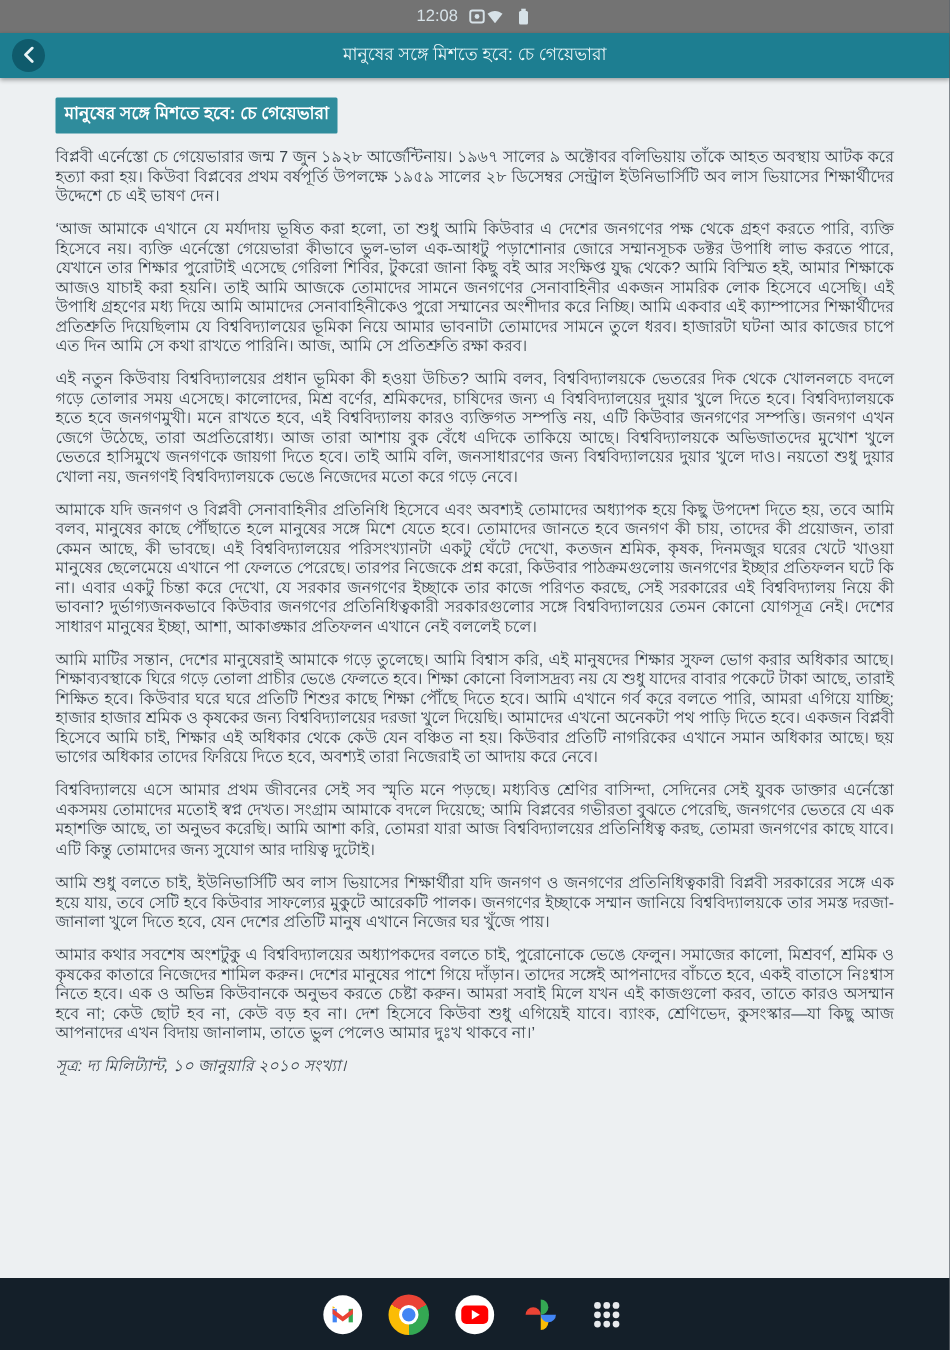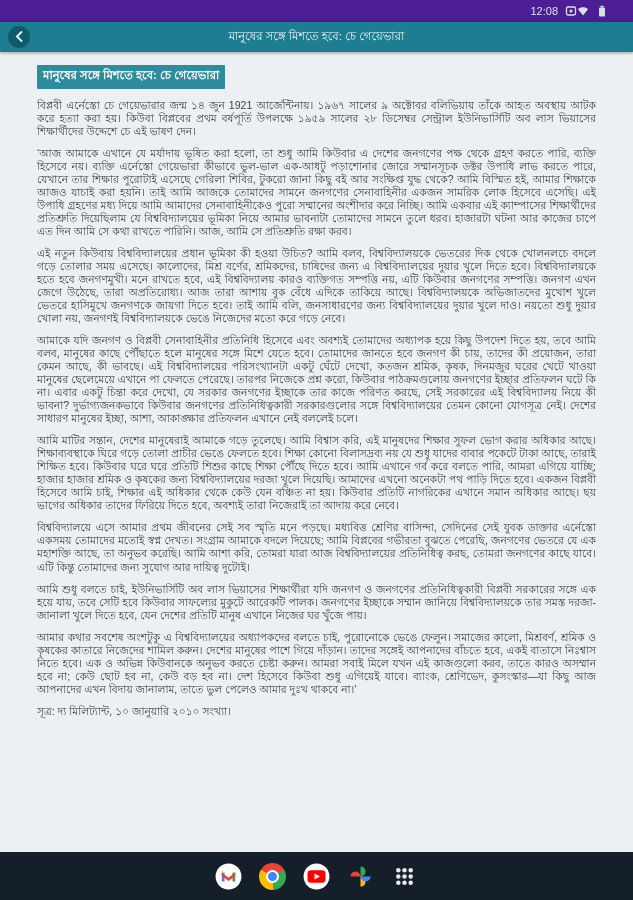--- a/index.html
+++ b/index.html
@@ -11,23 +11,23 @@
   }
   .screen {
     width: 633px; height: 900px;
     display: flex; flex-direction: column;
     background: #0b141c;
   }
 
   
   .status-bar {
     height: 22px; flex: 0 0 22px;
-    background: #4c1d95;
+    background: #737373;
     color: #d7e2e8;
-    display: flex; align-items: center; justify-content: flex-end;
+    display: flex; align-items: center; justify-content: center;
     padding: 0 25px;
     font-size: 11px;
   }
   .sb-left, .sb-right { display: flex; align-items: center; gap: 7px; }
   .sb-mini-icon { width: 12px; height: 12px; display: inline-flex; }
   .sb-mini-icon svg { width: 100%; height: 100%; }
 
   
   .app-bar {
     height: 30px; flex: 0 0 30px;
@@ -79,20 +79,21 @@
   .content p {
     font-size: 10.6px;
     line-height: 1.23;
     text-align: justify;
     margin-bottom: 9px;
   }
   .content p.meta-line {
     text-align: left;
     margin-top: 4px;
     margin-bottom: 12px;
+    font-style: italic;
   }
 
   
   .dock {
     height: 48px; flex: 0 0 48px;
     background: #141f29;
     display: flex; align-items: center; justify-content: center;
     gap: 17px;
   }
   .dock-app {
@@ -149,21 +150,21 @@
         <svg viewBox="0 0 11 11">
             <path d="M7.5 1 L3 5.5 L7.5 10" fill="none" stroke="#eaf5f7" stroke-width="1.8" stroke-linecap="round" stroke-linejoin="round"></path>
           </svg>
       </span>
     </button>
     <div class="app-bar-title">মানুষের সঙ্গে মিশতে হবে: চে গেয়েভারা</div>
   </div>
 
   <main class="content">
     <h1 class="article-title">মানুষের সঙ্গে মিশতে হবে: চে গেয়েভারা</h1>
-    <p>বিপ্লবী এর্নেস্তো চে গেয়েভারার জন্ম ১৪ জুন 1921 আর্জেন্টিনায়। ১৯৬৭ সালের ৯ অক্টোবর বলিভিয়ায় তাঁকে আহত অবস্থায় আটক করে হত্যা করা হয়। কিউবা বিপ্লবের প্রথম বর্ষপূর্তি উপলক্ষে ১৯৫৯ সালের ২৮ ডিসেম্বর সেন্ট্রাল ইউনিভার্সিটি অব লাস ভিয়াসের শিক্ষার্থীদের উদ্দেশে চে এই ভাষণ দেন।</p>
+    <p>বিপ্লবী এর্নেস্তো চে গেয়েভারার জন্ম 7 জুন ১৯২৮ আর্জেন্টিনায়। ১৯৬৭ সালের ৯ অক্টোবর বলিভিয়ায় তাঁকে আহত অবস্থায় আটক করে হত্যা করা হয়। কিউবা বিপ্লবের প্রথম বর্ষপূর্তি উপলক্ষে ১৯৫৯ সালের ২৮ ডিসেম্বর সেন্ট্রাল ইউনিভার্সিটি অব লাস ভিয়াসের শিক্ষার্থীদের উদ্দেশে চে এই ভাষণ দেন।</p>
     <p>‘আজ আমাকে এখানে যে মর্যাদায় ভূষিত করা হলো, তা শুধু আমি কিউবার এ দেশের জনগণের পক্ষ থেকে গ্রহণ করতে পারি, ব্যক্তি হিসেবে নয়। ব্যক্তি এর্নেস্তো গেয়েভারা কীভাবে ভুল-ভাল এক-আধটু পড়াশোনার জোরে সম্মানসূচক ডক্টর উপাধি লাভ করতে পারে, যেখানে তার শিক্ষার পুরোটাই এসেছে গেরিলা শিবির, টুকরো জানা কিছু বই আর সংক্ষিপ্ত যুদ্ধ থেকে? আমি বিস্মিত হই, আমার শিক্ষাকে আজও যাচাই করা হয়নি। তাই আমি আজকে তোমাদের সামনে জনগণের সেনাবাহিনীর একজন সামরিক লোক হিসেবে এসেছি। এই উপাধি গ্রহণের মধ্য দিয়ে আমি আমাদের সেনাবাহিনীকেও পুরো সম্মানের অংশীদার করে নিচ্ছি। আমি একবার এই ক্যাম্পাসের শিক্ষার্থীদের প্রতিশ্রুতি দিয়েছিলাম যে বিশ্ববিদ্যালয়ের ভূমিকা নিয়ে আমার ভাবনাটা তোমাদের সামনে তুলে ধরব। হাজারটা ঘটনা আর কাজের চাপে এত দিন আমি সে কথা রাখতে পারিনি। আজ, আমি সে প্রতিশ্রুতি রক্ষা করব।</p>
     <p>এই নতুন কিউবায় বিশ্ববিদ্যালয়ের প্রধান ভূমিকা কী হওয়া উচিত? আমি বলব, বিশ্ববিদ্যালয়কে ভেতরের দিক থেকে খোলনলচে বদলে গড়ে তোলার সময় এসেছে। কালোদের, মিশ্র বর্ণের, শ্রমিকদের, চাষিদের জন্য এ বিশ্ববিদ্যালয়ের দুয়ার খুলে দিতে হবে। বিশ্ববিদ্যালয়কে হতে হবে জনগণমুখী। মনে রাখতে হবে, এই বিশ্ববিদ্যালয় কারও ব্যক্তিগত সম্পত্তি নয়, এটি কিউবার জনগণের সম্পত্তি। জনগণ এখন জেগে উঠেছে, তারা অপ্রতিরোধ্য। আজ তারা আশায় বুক বেঁধে এদিকে তাকিয়ে আছে। বিশ্ববিদ্যালয়কে অভিজাতদের মুখোশ খুলে ভেতরে হাসিমুখে জনগণকে জায়গা দিতে হবে। তাই আমি বলি, জনসাধারণের জন্য বিশ্ববিদ্যালয়ের দুয়ার খুলে দাও। নয়তো শুধু দুয়ার খোলা নয়, জনগণই বিশ্ববিদ্যালয়কে ভেঙে নিজেদের মতো করে গড়ে নেবে।</p>
     <p>আমাকে যদি জনগণ ও বিপ্লবী সেনাবাহিনীর প্রতিনিধি হিসেবে এবং অবশ্যই তোমাদের অধ্যাপক হয়ে কিছু উপদেশ দিতে হয়, তবে আমি বলব, মানুষের কাছে পৌঁছাতে হলে মানুষের সঙ্গে মিশে যেতে হবে। তোমাদের জানতে হবে জনগণ কী চায়, তাদের কী প্রয়োজন, তারা কেমন আছে, কী ভাবছে। এই বিশ্ববিদ্যালয়ের পরিসংখ্যানটা একটু ঘেঁটে দেখো, কতজন শ্রমিক, কৃষক, দিনমজুর ঘরের খেটে খাওয়া মানুষের ছেলেমেয়ে এখানে পা ফেলতে পেরেছে। তারপর নিজেকে প্রশ্ন করো, কিউবার পাঠক্রমগুলোয় জনগণের ইচ্ছার প্রতিফলন ঘটে কি না। এবার একটু চিন্তা করে দেখো, যে সরকার জনগণের ইচ্ছাকে তার কাজে পরিণত করছে, সেই সরকারের এই বিশ্ববিদ্যালয় নিয়ে কী ভাবনা? দুর্ভাগ্যজনকভাবে কিউবার জনগণের প্রতিনিধিত্বকারী সরকারগুলোর সঙ্গে বিশ্ববিদ্যালয়ের তেমন কোনো যোগসূত্র নেই। দেশের সাধারণ মানুষের ইচ্ছা, আশা, আকাঙ্ক্ষার প্রতিফলন এখানে নেই বললেই চলে।</p>
     <p>আমি মাটির সন্তান, দেশের মানুষেরাই আমাকে গড়ে তুলেছে। আমি বিশ্বাস করি, এই মানুষদের শিক্ষার সুফল ভোগ করার অধিকার আছে। শিক্ষাব্যবস্থাকে ঘিরে গড়ে তোলা প্রাচীর ভেঙে ফেলতে হবে। শিক্ষা কোনো বিলাসদ্রব্য নয় যে শুধু যাদের বাবার পকেটে টাকা আছে, তারাই শিক্ষিত হবে। কিউবার ঘরে ঘরে প্রতিটি শিশুর কাছে শিক্ষা পৌঁছে দিতে হবে। আমি এখানে গর্ব করে বলতে পারি, আমরা এগিয়ে যাচ্ছি; হাজার হাজার শ্রমিক ও কৃষকের জন্য বিশ্ববিদ্যালয়ের দরজা খুলে দিয়েছি। আমাদের এখনো অনেকটা পথ পাড়ি দিতে হবে। একজন বিপ্লবী হিসেবে আমি চাই, শিক্ষার এই অধিকার থেকে কেউ যেন বঞ্চিত না হয়। কিউবার প্রতিটি নাগরিকের এখানে সমান অধিকার আছে। ছয় ভাগের অধিকার তাদের ফিরিয়ে দিতে হবে, অবশ্যই তারা নিজেরাই তা আদায় করে নেবে।</p>
     <p>বিশ্ববিদ্যালয়ে এসে আমার প্রথম জীবনের সেই সব স্মৃতি মনে পড়ছে। মধ্যবিত্ত শ্রেণির বাসিন্দা, সেদিনের সেই যুবক ডাক্তার এর্নেস্তো একসময় তোমাদের মতোই স্বপ্ন দেখত। সংগ্রাম আমাকে বদলে দিয়েছে; আমি বিপ্লবের গভীরতা বুঝতে পেরেছি, জনগণের ভেতরে যে এক মহাশক্তি আছে, তা অনুভব করেছি। আমি আশা করি, তোমরা যারা আজ বিশ্ববিদ্যালয়ের প্রতিনিধিত্ব করছ, তোমরা জনগণের কাছে যাবে। এটি কিন্তু তোমাদের জন্য সুযোগ আর দায়িত্ব দুটোই।</p>
     <p>আমি শুধু বলতে চাই, ইউনিভার্সিটি অব লাস ভিয়াসের শিক্ষার্থীরা যদি জনগণ ও জনগণের প্রতিনিধিত্বকারী বিপ্লবী সরকারের সঙ্গে এক হয়ে যায়, তবে সেটি হবে কিউবার সাফল্যের মুকুটে আরেকটি পালক। জনগণের ইচ্ছাকে সম্মান জানিয়ে বিশ্ববিদ্যালয়কে তার সমস্ত দরজা-জানালা খুলে দিতে হবে, যেন দেশের প্রতিটি মানুষ এখানে নিজের ঘর খুঁজে পায়।</p>
     <p>আমার কথার সবশেষ অংশটুকু এ বিশ্ববিদ্যালয়ের অধ্যাপকদের বলতে চাই, পুরোনোকে ভেঙে ফেলুন। সমাজের কালো, মিশ্রবর্ণ, শ্রমিক ও কৃষকের কাতারে নিজেদের শামিল করুন। দেশের মানুষের পাশে গিয়ে দাঁড়ান। তাদের সঙ্গেই আপনাদের বাঁচতে হবে, একই বাতাসে নিঃশ্বাস নিতে হবে। এক ও অভিন্ন কিউবানকে অনুভব করতে চেষ্টা করুন। আমরা সবাই মিলে যখন এই কাজগুলো করব, তাতে কারও অসম্মান হবে না; কেউ ছোট হব না, কেউ বড় হব না। দেশ হিসেবে কিউবা শুধু এগিয়েই যাবে। ব্যাংক, শ্রেণিভেদ, কুসংস্কার—যা কিছু আজ আপনাদের এখন বিদায় জানালাম, তাতে ভুল পেলেও আমার দুঃখ থাকবে না।’</p>
     <p class="meta-line">সূত্র: দ্য মিলিট্যান্ট, ১০ জানুয়ারি ২০১০ সংখ্যা।</p>
   </main>
 

